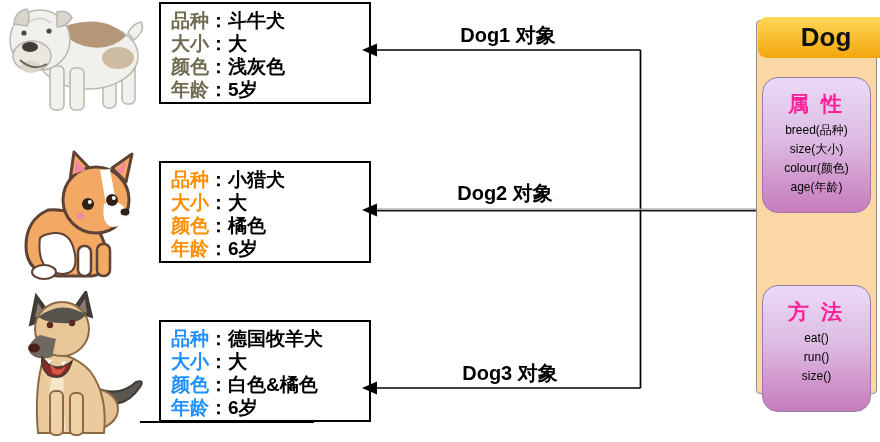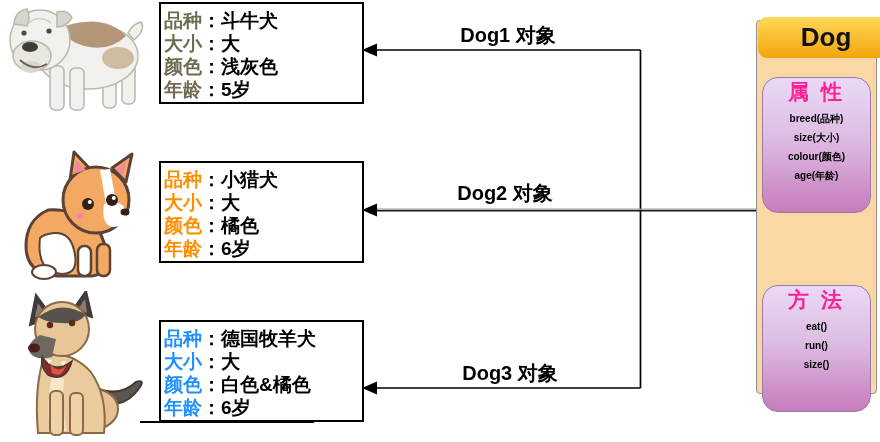--- a/index.html
+++ b/index.html
@@ -4,21 +4,21 @@
 <style>
   html,body{margin:0;padding:0;background:#fff;}
   #canvas{
     position:relative;width:880px;height:442px;background:#fff;overflow:hidden;
     font-family:"Liberation Sans","DejaVu Sans",sans-serif;
   }
   
   .attr-box{
     position:absolute;left:159px;width:198px;height:93px;
     background:#fff;border:2px solid #000;
-    padding:5px 0 0 3px;box-sizing:content-box;
+    padding:5px 0 0 10px;box-sizing:content-box;
   }
   .field{font-size:19px;font-weight:bold;line-height:23px;white-space:nowrap;color:#000;}
   .colon{color:#000;}
   .f-value{color:#000;}
   .obj0 .f-label{color:#6E6B50;}
   .obj1 .f-label{color:#FF8E00;}
   .obj2 .f-label{color:#1E90FF;}
   
   .arrow-label{
     position:absolute;width:170px;text-align:center;
@@ -32,30 +32,30 @@
   .panel-title{
     position:absolute;left:758px;top:17px;width:136px;height:41px;
     background:linear-gradient(180deg,#FFD95A 0%,#FBC33A 40%,#F2A50C 100%);
     border-radius:9px;text-align:center;line-height:41px;
     font-size:26px;font-weight:bold;color:#111;
   }
   .section{
     position:absolute;left:762px;width:109px;
     background:linear-gradient(180deg,#EADAF6 0%,#DDBCE3 45%,#C77CBC 100%);
     border:1.5px solid #9A7AA8;border-radius:16px;
-    text-align:center;box-sizing:border-box;padding-top:0;
+    text-align:center;box-sizing:border-box;padding-top:12px;
   }
   .attr-section{top:77px;height:136px;}
   .method-section{top:245px;height:127px;margin-top:40px;}
   .sec-header{
     font-size:21px;font-weight:bold;color:#FF1F96;
     letter-spacing:3px;margin-bottom:3px;white-space:nowrap;
   }
   .sec-item{
-    font-size:10px;font-weight:bold;color:#000;
+    font-size:12px;font-weight:normal;color:#000;
     line-height:19px;white-space:nowrap;
   }
   
   .arrows-svg{position:absolute;left:0;top:0;width:880px;height:442px;}
   .dog-img{position:absolute;}
   .bottom-line{position:absolute;left:140px;top:421px;width:174px;height:2px;background:#000;}
 </style>
 </head>
 <body>
 

